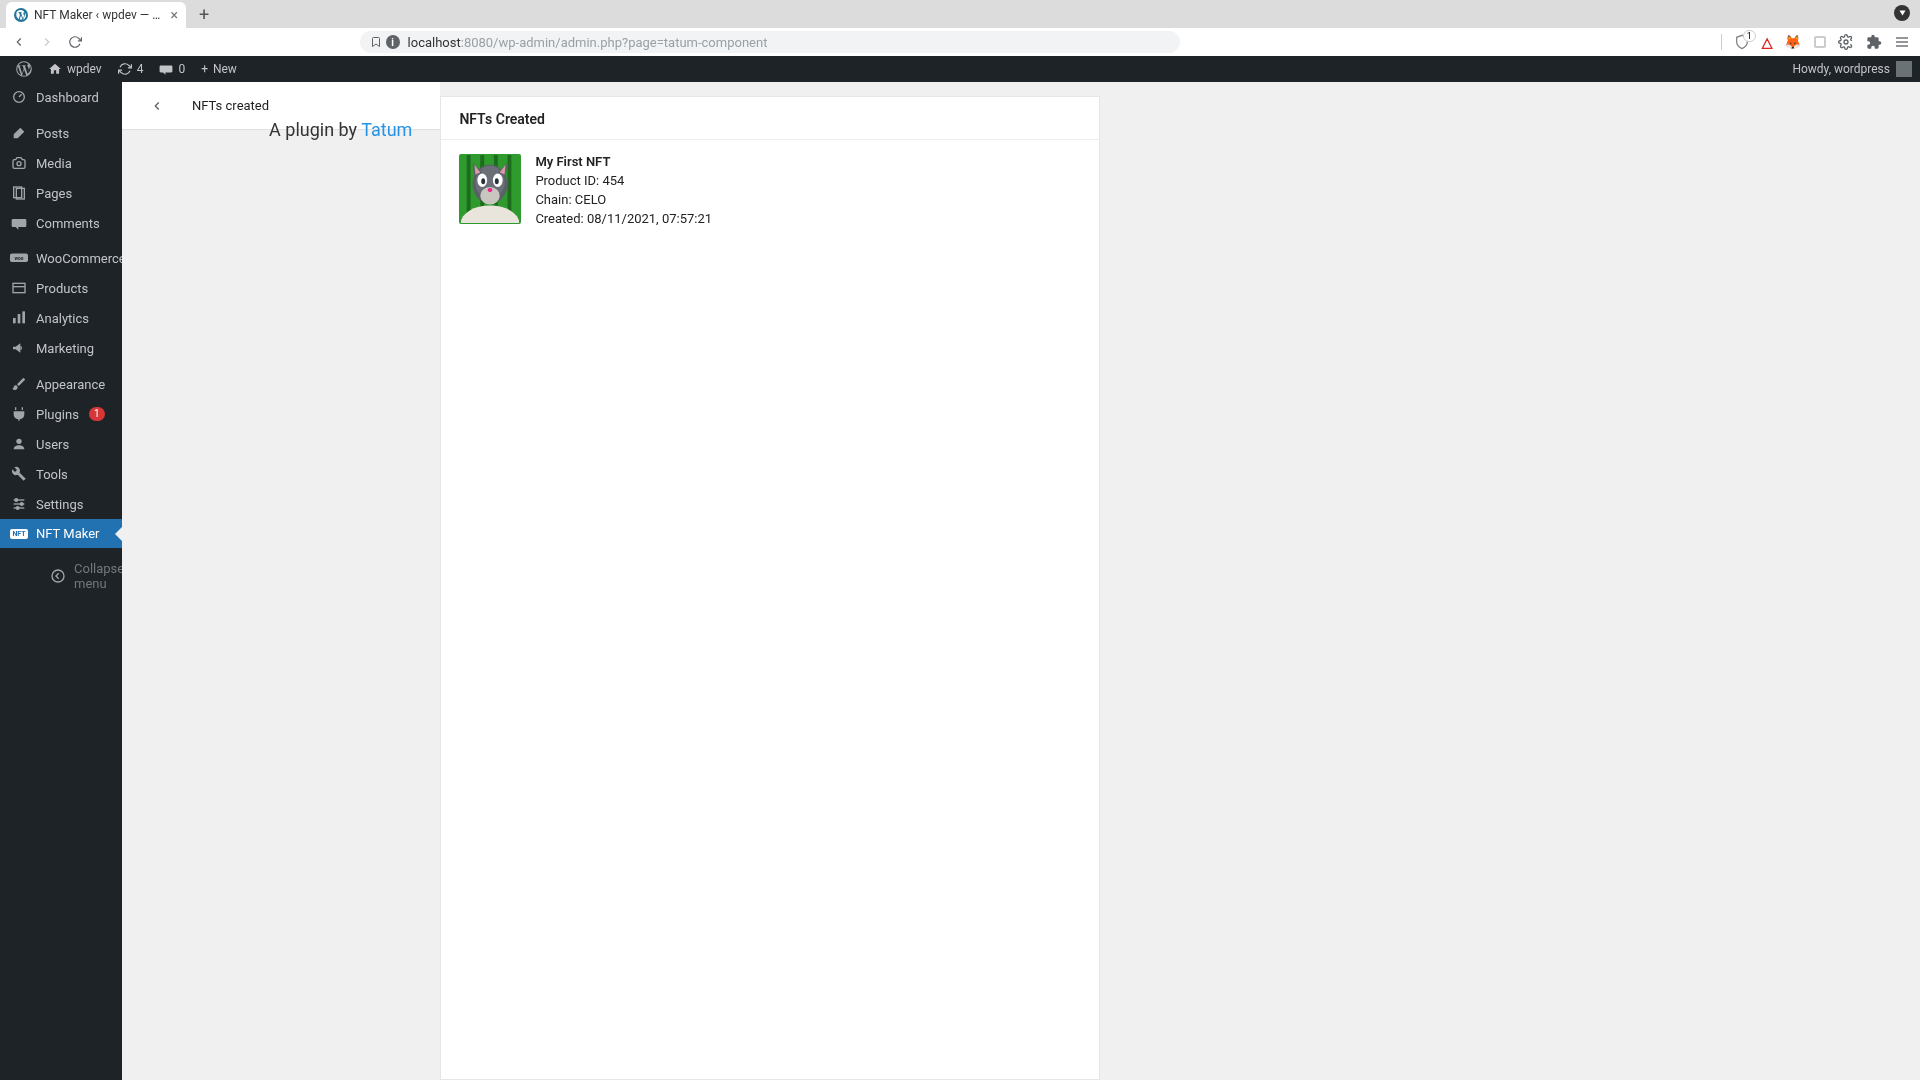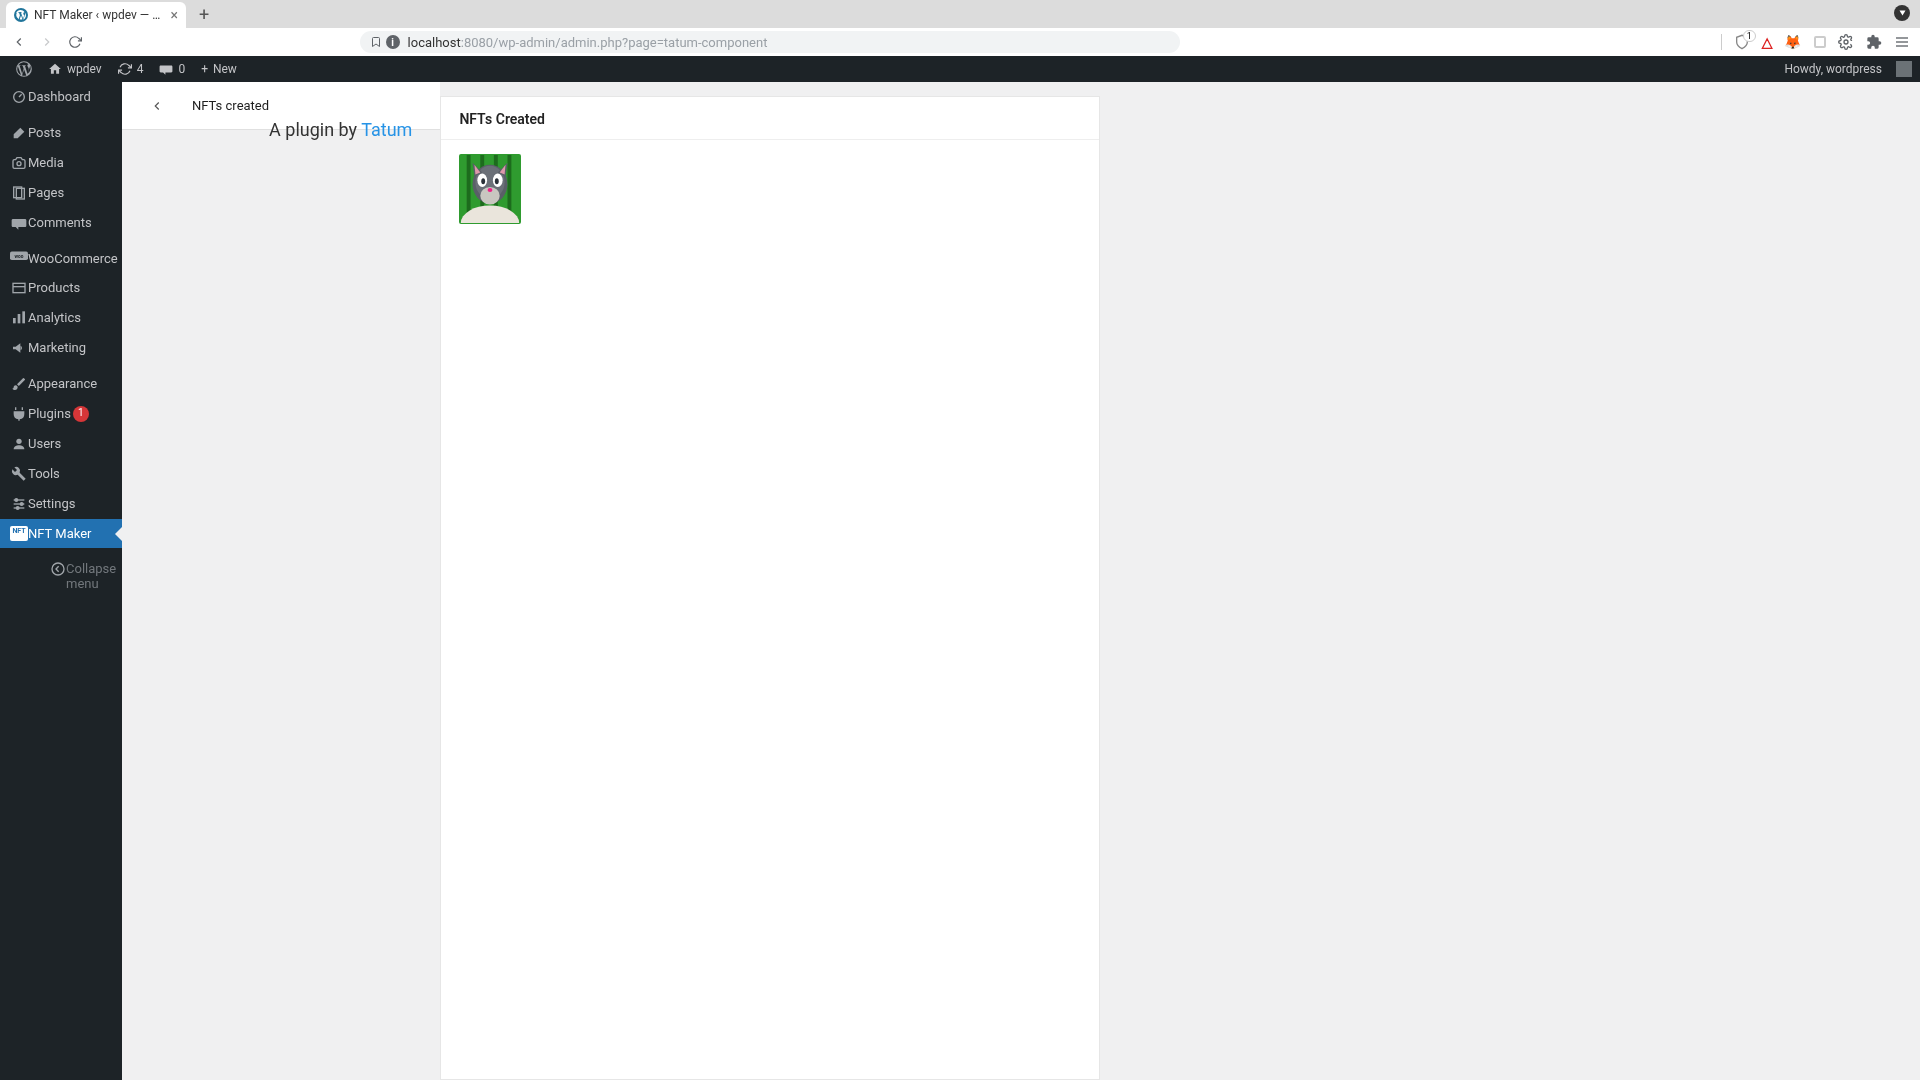--- a/index.html
+++ b/index.html
@@ -30,30 +30,30 @@
 .brave-icon svg { width: 16px; height: 16px; color: #888; }
 .brave-badge { position: absolute; top: -4px; right: -6px; background: #fff; border: 1px solid #ccc; border-radius: 7px; font-size: 9px; padding: 0 3px; line-height: 10px; }
 .triangle { color: #d22; font-weight: bold; font-size: 14px; }
 .fox-icon { font-size: 14px; }
 .small-square { width: 12px; height: 12px; border: 2px solid #ccc; border-radius: 2px; }
 .gear-icon, .ext-icon, .menu-icon { color: #5f6368; }
 
 
 .wp-adminbar { height: 26px; background: #1d2327; color: #c3c4c7; display: flex; align-items: center; font-size: 12px; padding: 0 8px; }
 .wp-adminbar .item { display: flex; align-items: center; gap: 5px; padding: 0 8px; height: 100%; cursor: pointer; }
-.wp-adminbar .right { margin-left: auto; display: flex; align-items: center; gap: 14px; }
+.wp-adminbar .right { margin-left: auto; display: flex; align-items: center; gap: 6px; }
 .wp-logo svg { width: 16px; height: 16px; fill: #a0a5aa; }
 .avatar-box { width: 16px; height: 16px; background: #6b7276; }
 
 
 .main-wrap { display: flex; height: calc(1080px - 56px - 26px); }
 
 
 .sidebar { width: 122px; background: #1d2327; color: #c3c4c7; font-size: 13px; overflow: hidden; }
-.sidebar .menu-item { display: flex; padding: 7px 10px; cursor: pointer; position: relative; }
+.sidebar .menu-item { display: flex; align-items: center; gap: 8px; padding: 7px 10px; cursor: pointer; position: relative; }
 .sidebar .menu-item.section-gap { margin-top: 6px; }
 .sidebar .menu-item.active { background: #2271b1; color: #fff; }
 .sidebar .menu-item.active::after { content: ""; position: absolute; right: -1px; top: 50%; transform: translateY(-50%); border-right: 8px solid #f0f0f1; border-top: 8px solid transparent; border-bottom: 8px solid transparent; }
 .sidebar .menu-item .icon { width: 18px; display: flex; justify-content: center; color: #a0a5aa; }
 .sidebar .menu-item.active .icon { color: #fff; }
 .sidebar .collapse { color: #72777c; margin-top: 6px; margin-left: 40px; }
 .badge-red { background: #d63638; color: #fff; border-radius: 9px; font-size: 10px; padding: 0 5px; margin-left: 2px; line-height: 14px; }
 .nft-icon { background: #fff; color: #2271b1; font-size: 7px; font-weight: bold; padding: 1px 2px; border-radius: 2px; }
 .sidebar .menu-item.active .nft-icon { background: #fff; color: #2271b1; }
 
@@ -370,17 +370,23 @@
               <ellipse cx="38" cy="26" rx="5" ry="7" fill="#fff"></ellipse>
               <ellipse cx="23" cy="27" rx="2" ry="3" fill="#2a3038"></ellipse>
               <ellipse cx="37" cy="27" rx="2" ry="3" fill="#2a3038"></ellipse>
               <ellipse cx="30" cy="36" rx="2.5" ry="2" fill="#e28"></ellipse>
               <path d="M12 8 L22 18 L14 22 Z" fill="#5a5f68"></path>
               <path d="M48 8 L38 18 L46 22 Z" fill="#5a5f68"></path>
               <path d="M14 10 L20 18 L15 20 Z" fill="#d9a"></path>
               <path d="M46 10 L40 18 L45 20 Z" fill="#d9a"></path>
             </svg>
           </div>
+          <div class="meta">
+            <span class="name">My First NFT</span>
+            <span><span>Product ID: </span><span>454</span></span>
+            <span><span>Chain: </span><span>CELO</span></span>
+            <span><span>Created: </span><span>08/11/2021, 07:57:21</span></span>
+          </div>
         </div>
       </div>
     </div>
   </div>
 </div>
 
 </body></html>

